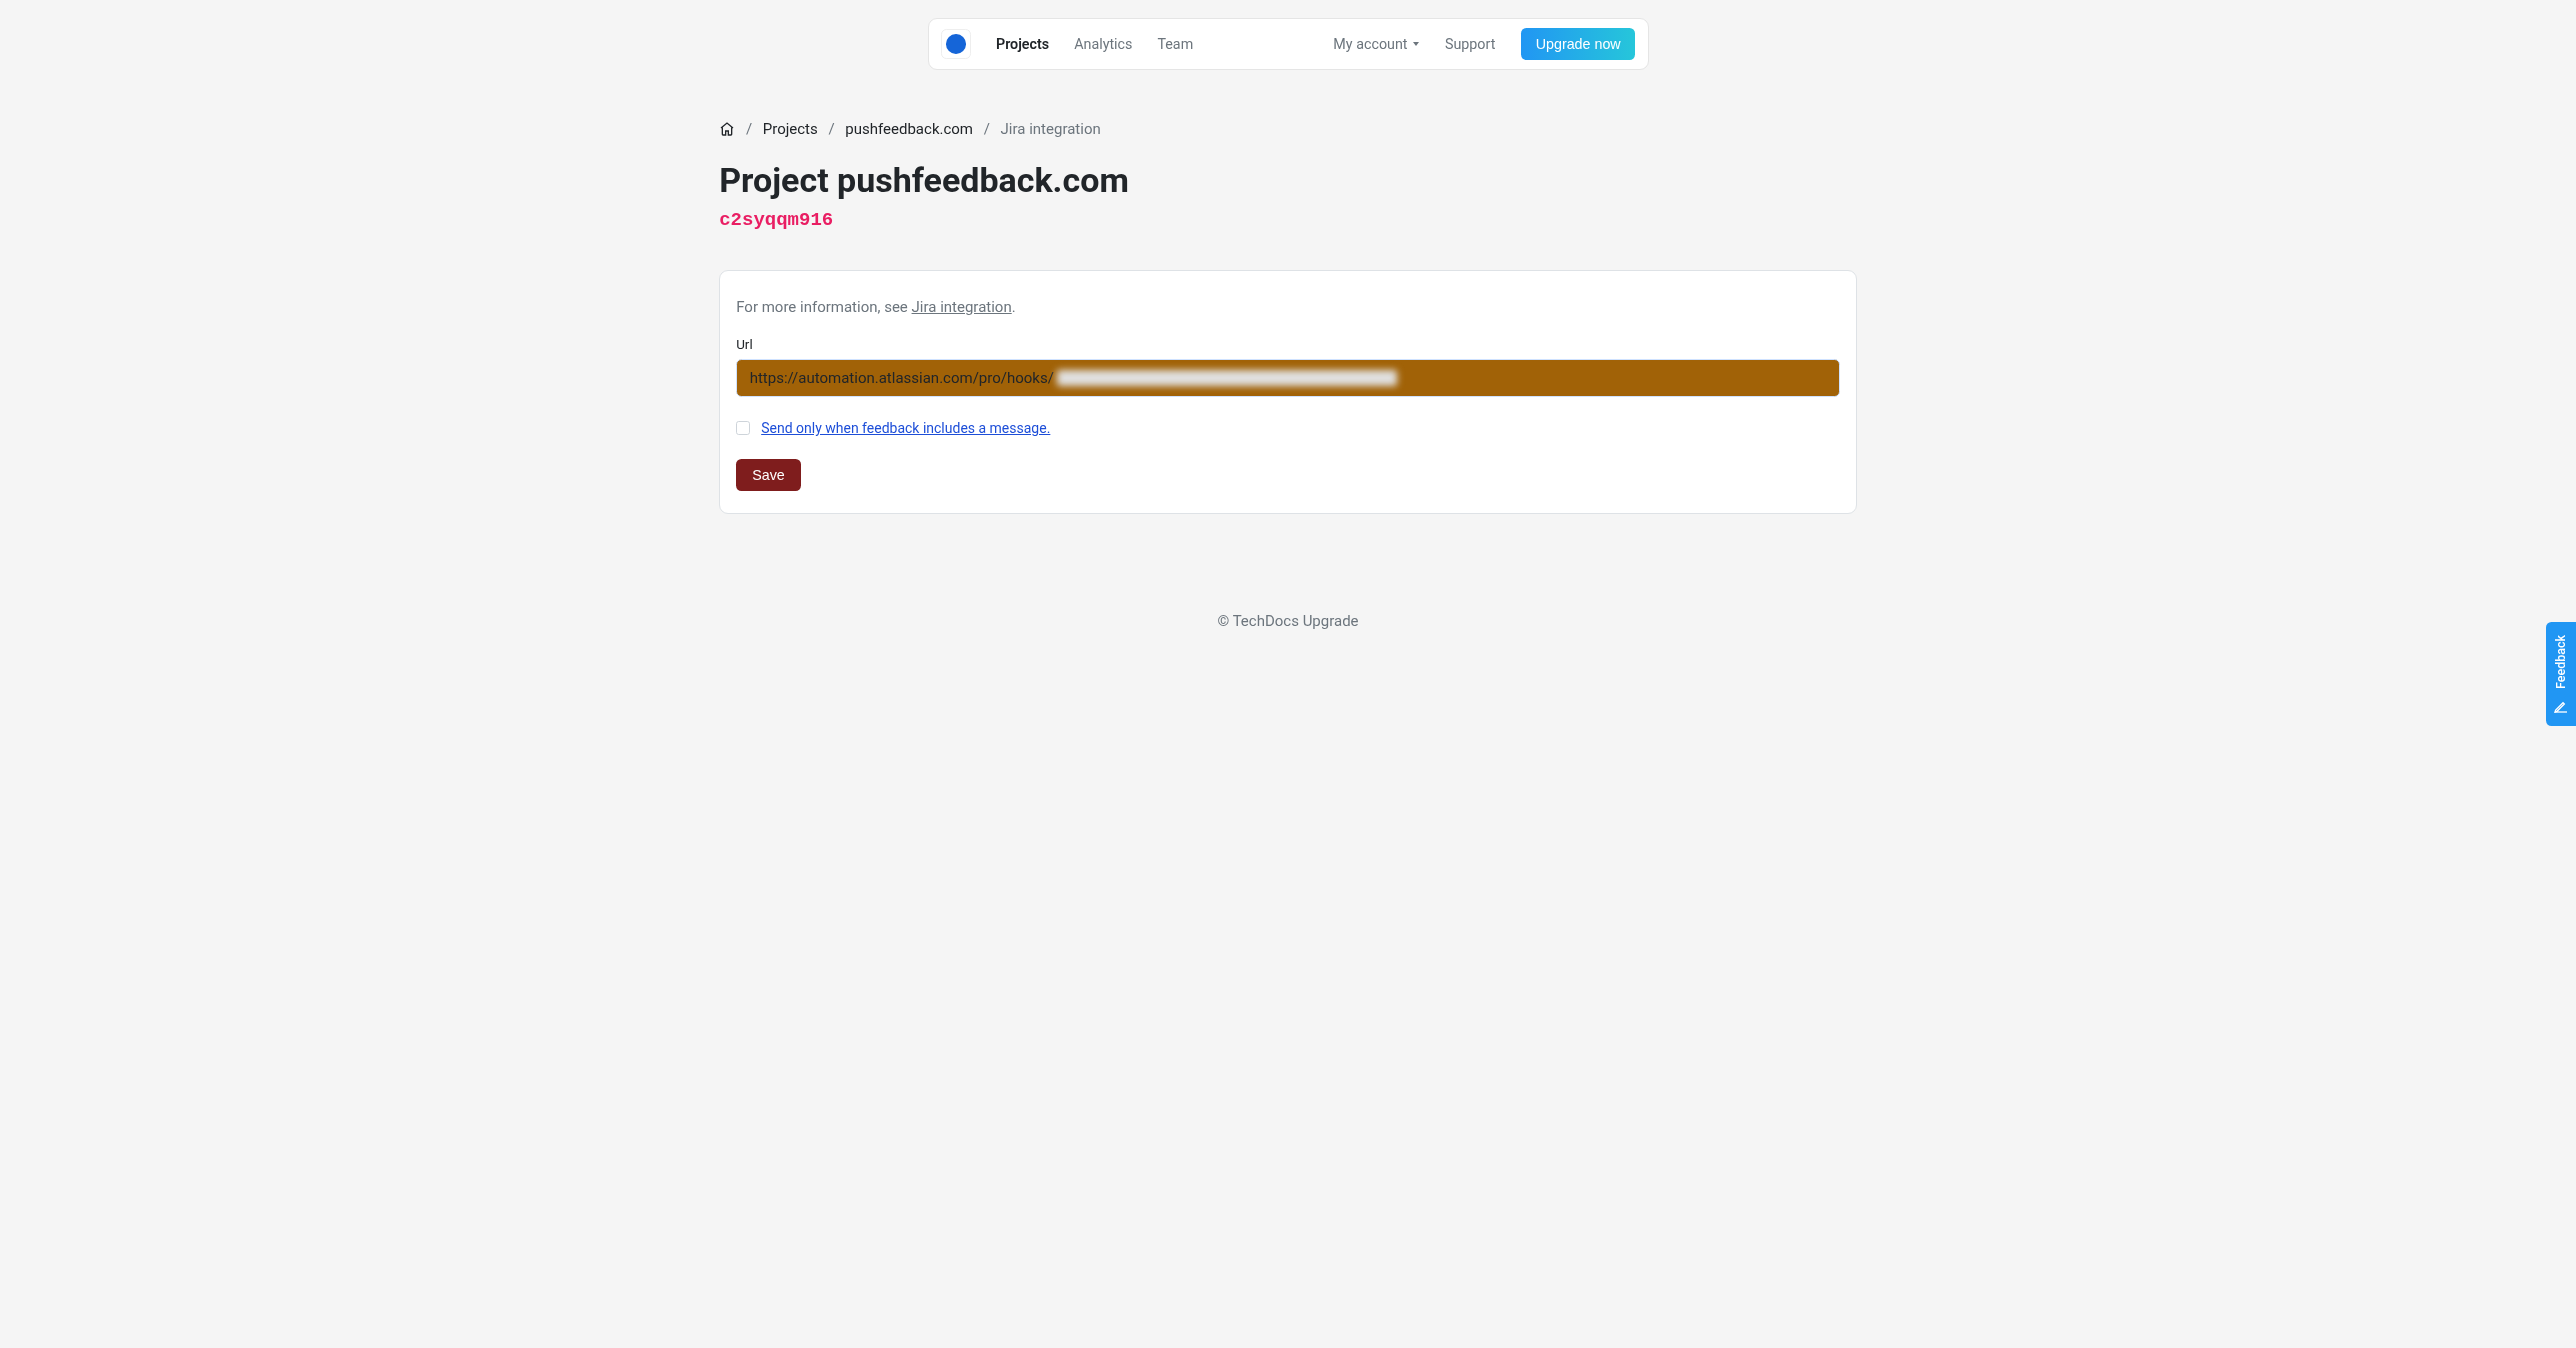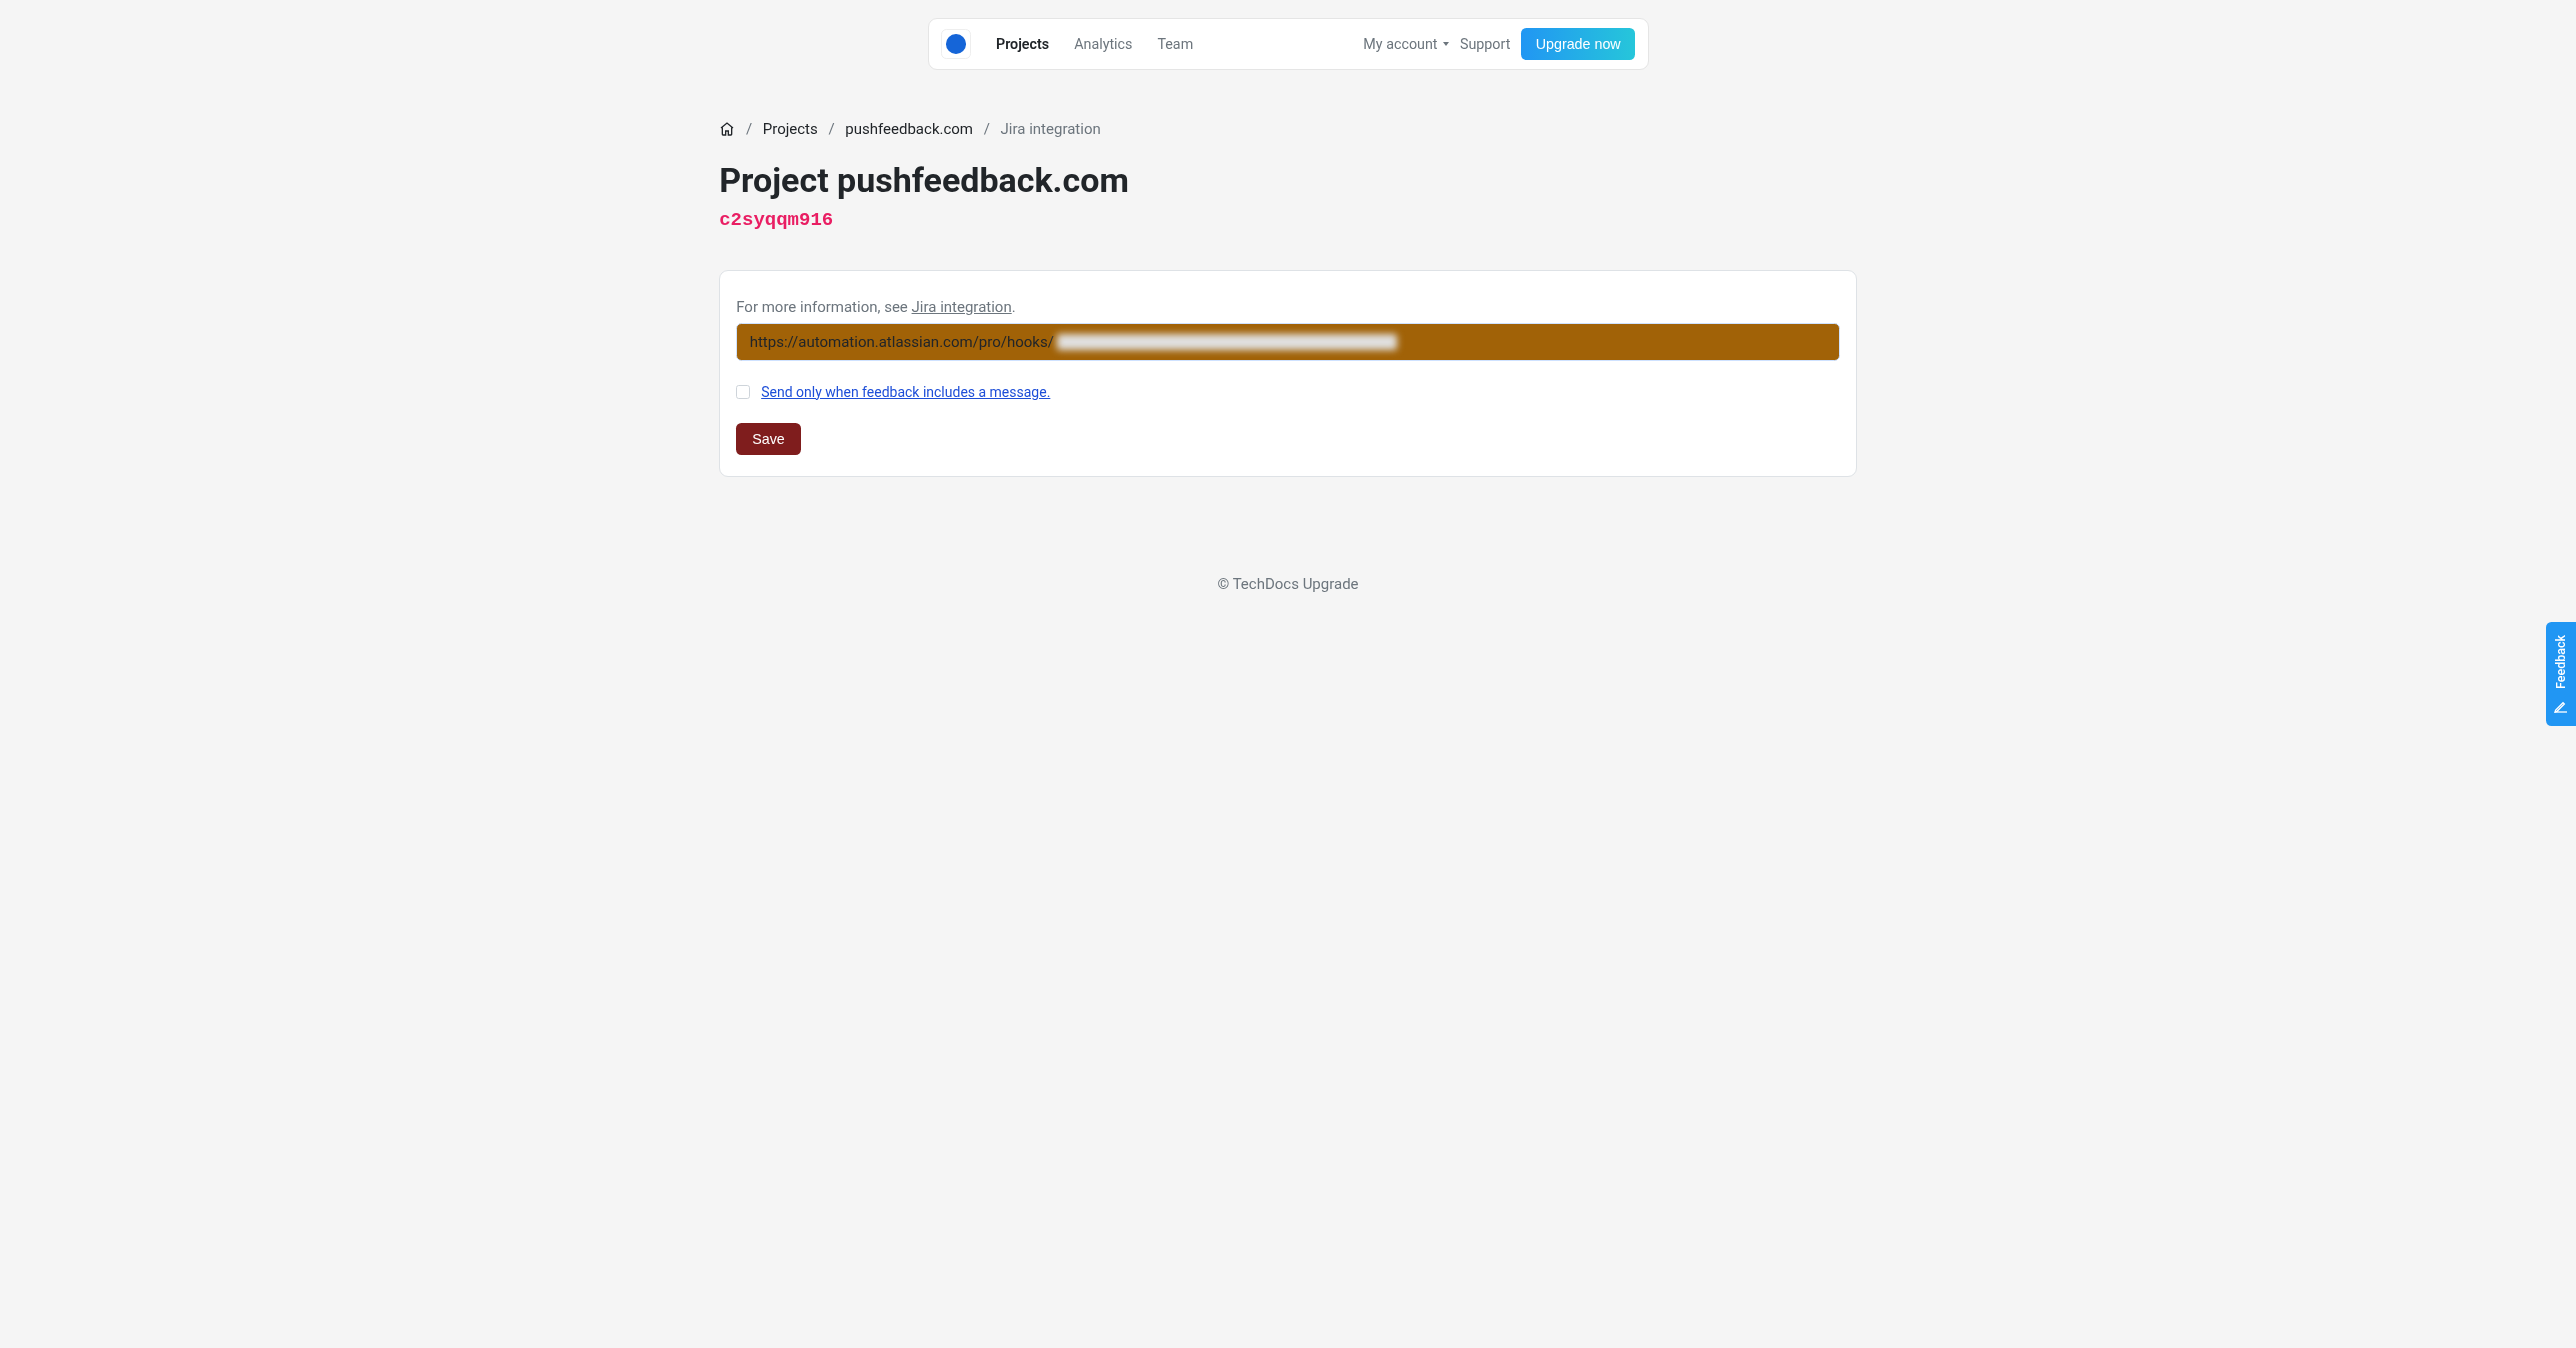--- a/index.html
+++ b/index.html
@@ -55,21 +55,21 @@
       cursor: pointer;
       text-decoration: none;
     }
     .nav-item.active {
       color: #212529;
       font-weight: 600;
     }
     .nav-right {
       display: flex;
       align-items: center;
-      gap: 11px;
+      gap: 26px;
     }
     .account-link {
       color: #6c757d;
       font-size: 14.3px;
       cursor: pointer;
       display: flex;
       align-items: center;
       gap: 5.4px;
     }
     .caret-down {
@@ -277,20 +277,21 @@
     <span class="crumb current">Jira integration</span>
   </div>
 
   <h1 class="page-title">Project pushfeedback.com</h1>
   <div class="project-id">c2syqqm916</div>
 
   <div class="card">
     <div class="card-desc">
       <span>For more information, see </span><a>Jira integration</a><span>.</span>
     </div>
+    <div class="field-label">Url</div>
     <div class="url-display">
       <span>https://automation.atlassian.com/pro/hooks/</span>
       <span class="redacted"></span>
     </div>
     <div class="checkbox-row">
       <div class="checkbox"></div>
       <span class="checkbox-label">Send only when feedback includes a message.</span>
     </div>
     <button class="save-btn">Save</button>
   </div>

